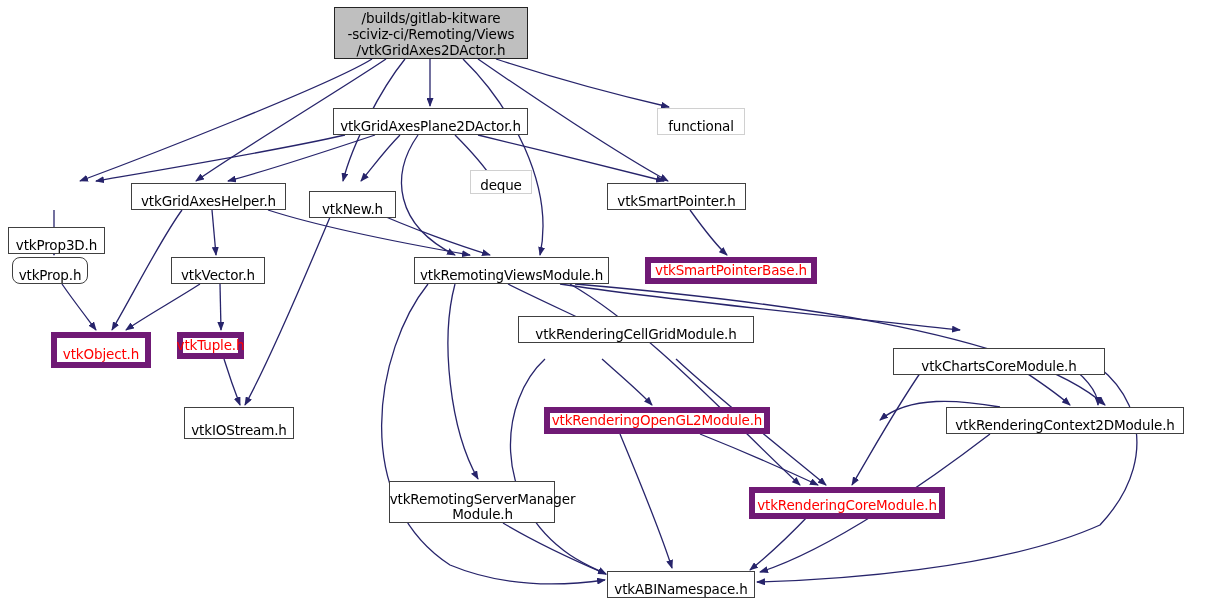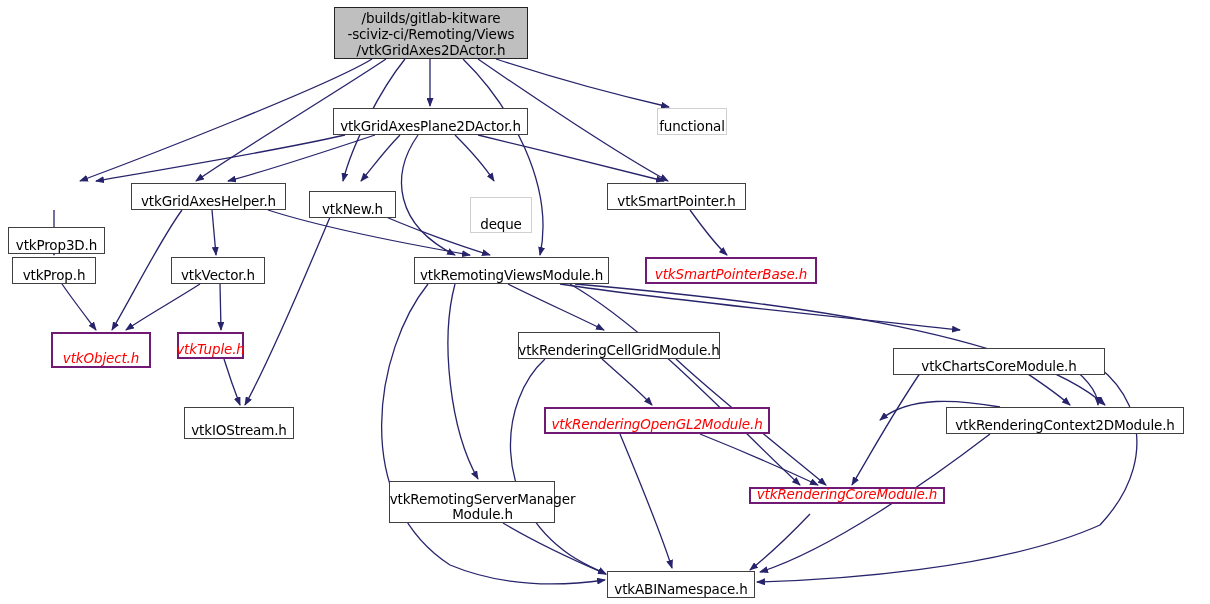--- a/index.html
+++ b/index.html
@@ -40,23 +40,22 @@
     white-space: pre;
     letter-spacing: -0.15px;
   }
   .node.root {
     background: #bfbfbf;
     border: 1px solid #242424;
     font-size: 13.5px;
     line-height: 16px;
   }
   .node.red {
-    border: 2px solid #701a75;
+    border: 6px solid #701a75;
     color: #ff0000;
-    font-style: italic;
   }
   .node.sys {
     border: 1px solid #d0d0d0;
     color: #000000;
   }
 </style>
 </head>
 <body>
 
 <div id="graph-canvas">
@@ -110,35 +109,35 @@
         <path d="M 1000,407 C 960,400 910,395 880,420" fill="none" stroke="#27246b" stroke-width="1.3" marker-end="url(#arrowhead)"></path>
         <path d="M 810,514 C 790,535 765,558 750,570" fill="none" stroke="#27246b" stroke-width="1.3" marker-end="url(#arrowhead)"></path>
         <path d="M 503,523 C 540,545 585,565 606,574" fill="none" stroke="#27246b" stroke-width="1.3" marker-end="url(#arrowhead)"></path>
       </g>
   </svg>
   <div id="nodes-group">
       <div class="node root" style="left: 334px; top: 7px; width: 194px; height: 52px;"><span>/builds/gitlab-kitware
 -sciviz-ci/Remoting/Views
 /vtkGridAxes2DActor.h</span></div>
       <div class="node" style="left: 333px; top: 108px; width: 195px; height: 27px;"><span>vtkGridAxesPlane2DActor.h</span></div>
-      <div class="node sys" style="left: 657px; top: 108px; width: 70px; height: 27px;"><span>functional</span></div>
+      <div class="node sys" style="left: 657px; top: 108px; width: 88px; height: 27px;"><span>functional</span></div>
       <div class="node" style="left: 8px; top: 183px; width: 97px; height: 27px; margin-top: 44px;"><span>vtkProp3D.h</span></div>
       <div class="node" style="left: 131px; top: 183px; width: 155px; height: 27px;"><span>vtkGridAxesHelper.h</span></div>
       <div class="node" style="left: 309px; top: 191px; width: 87px; height: 27px;"><span>vtkNew.h</span></div>
-      <div class="node sys" style="left: 470px; top: 197px; width: 62px; height: 36px;"><span>deque</span></div>
+      <div class="node sys" style="left: 470px; top: 170px; width: 62px; height: 24px;"><span>deque</span></div>
       <div class="node" style="left: 607px; top: 183px; width: 139px; height: 27px;"><span>vtkSmartPointer.h</span></div>
-      <div class="node" style="left: 12px; top: 257px; width: 84px; height: 27px;"><span>vtkProp.h</span></div>
+      <div class="node" style="left: 12px; top: 257px; width: 76px; height: 27px; border-radius: 8px;"><span>vtkProp.h</span></div>
       <div class="node" style="left: 171px; top: 257px; width: 94px; height: 27px;"><span>vtkVector.h</span></div>
       <div class="node" style="left: 414px; top: 257px; width: 195px; height: 27px;"><span>vtkRemotingViewsModule.h</span></div>
       <div class="node red" style="left: 645px; top: 257px; width: 172px; height: 27px;"><span>vtkSmartPointerBase.h</span></div>
       <div class="node red" style="left: 51px; top: 332px; width: 100px; height: 36px;"><span>vtkObject.h</span></div>
       <div class="node red" style="left: 177px; top: 332px; width: 67px; height: 27px;"><span>vtkTuple.h</span></div>
-      <div class="node" style="left: 518px; top: 332px; width: 202px; height: 27px;"><span>vtkRenderingCellGridModule.h</span></div>
+      <div class="node" style="left: 518px; top: 316px; width: 236px; height: 27px;"><span>vtkRenderingCellGridModule.h</span></div>
       <div class="node" style="left: 893px; top: 332px; width: 212px; height: 27px; margin-top: 16px;"><span>vtkChartsCoreModule.h</span></div>
       <div class="node" style="left: 184px; top: 407px; width: 110px; height: 32px;"><span>vtkIOStream.h</span></div>
       <div class="node red" style="left: 544px; top: 407px; width: 226px; height: 27px;"><span>vtkRenderingOpenGL2Module.h</span></div>
       <div class="node" style="left: 946px; top: 407px; width: 238px; height: 27px;"><span>vtkRenderingContext2DModule.h</span></div>
       <div class="node" style="left: 389px; top: 481px; width: 166px; height: 42px; padding-left: 21px;"><span>vtkRemotingServerManager
 Module.h</span></div>
-      <div class="node red" style="left: 749px; top: 487px; width: 196px; height: 17px;"><span>vtkRenderingCoreModule.h</span></div>
+      <div class="node red" style="left: 749px; top: 487px; width: 196px; height: 32px;"><span>vtkRenderingCoreModule.h</span></div>
       <div class="node" style="left: 607px; top: 571px; width: 148px; height: 27px;"><span>vtkABINamespace.h</span></div>
     </div>
 </div>
 
 </body></html>

